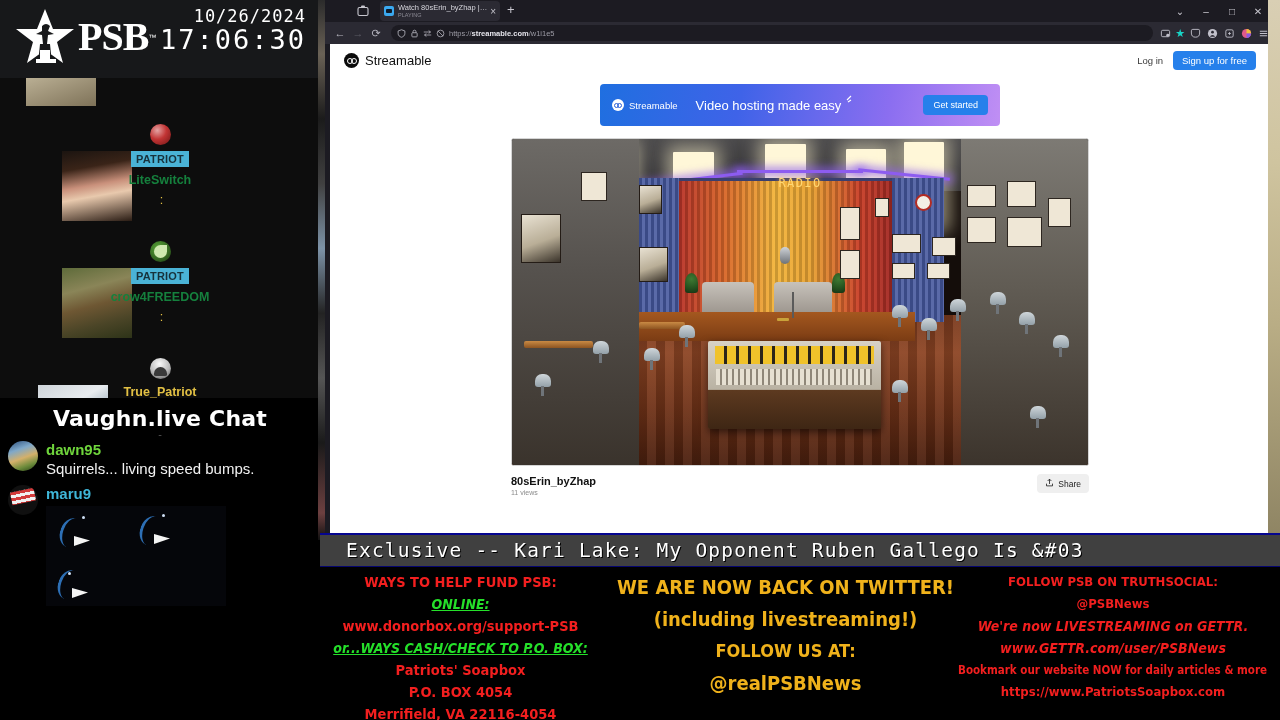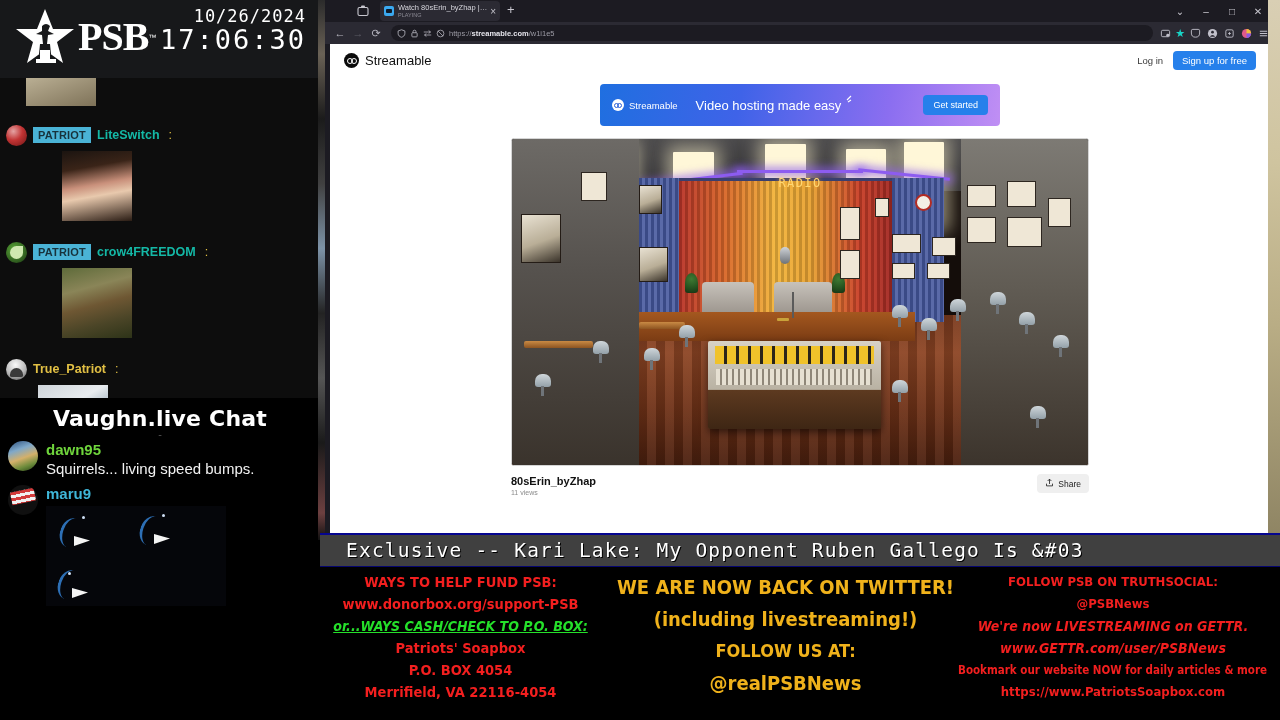--- a/index.html
+++ b/index.html
@@ -20,24 +20,24 @@
   .psb-clock { position:absolute; right:14px; top:6px; text-align:right; font-family:"DejaVu Sans Mono", monospace; color:#fff; }
   .psb-date { font-size:17px; letter-spacing:1px; }
   .psb-time { font-size:27px; letter-spacing:2px; line-height:1.05; }
 
   .chat-top { position:relative; height:320px; background:#0d0d0d; overflow:hidden; }
   .chat-cut-img { position:absolute; left:26px; top:-30px; width:70px; height:58px;
       background:linear-gradient(160deg,#d8d0be 0%,#b6ab90 40%,#7e7258 100%); }
   .chat-cut-img::after { content:""; position:absolute; left:10px; top:2px; width:26px; height:12px; background:#f2f2f2; border-radius:3px 8px 2px 2px; }
 
   .msg { position:relative; padding:4px 6px 2px 6px; }
-  .msg-head { display:flex; align-items:center; gap:6px; height:22px; }
+  .msg-head { display:flex; align-items:center; gap:6px; height:22px;flex-direction:column; }
   .avatar { width:21px; height:21px; border-radius:50%; flex:0 0 21px; overflow:hidden; position:relative; }
   .badge-patriot { background:#4ab3d6; color:#17323c; font-size:11px; font-weight:bold; padding:1px 5px; line-height:14px; letter-spacing:.2px; }
-  .uname { color:#14b8a6; font-size:12.5px; font-weight:bold; }
+  .uname { color:#15803d; font-size:12.5px; font-weight:bold; }
   .uname.plain { color:#e2c044; }
   .colon { color:#e2c044; font-size:12.5px; margin-left:3px; }
   .msg-img { margin:5px 0 0 56px; width:70px; height:70px; border:0; display:block; }
 
   .av-red { background:radial-gradient(circle at 35% 30%, #e4a3a3 0%, #c23434 45%, #6d1414 100%); }
   .av-green { background:radial-gradient(circle at 40% 35%, #5aa838 0%, #2e5a1e 70%, #13280c 100%); }
   .av-green::after { content:""; position:absolute; left:4px; top:4px; width:13px; height:13px; background:#cfe8b0; border-radius:50% 0 50% 50%; }
   .av-grey { background:radial-gradient(circle at 45% 28%, #fafafa 0%, #b9b9b9 55%, #4a4a4a 100%); }
   .av-grey::after { content:""; position:absolute; left:4px; top:9px; width:13px; height:9px; background:#3a3a3a; border-radius:7px 7px 2px 2px; }
 
@@ -509,20 +509,21 @@
   <div class="rightstrip"></div>
 
   <div class="ticker">
     <div class="ticker-txt">Exclusive -- Kari Lake: My Opponent Ruben Gallego Is &amp;#03</div>
   </div>
 
   <div class="bottom">
 
     <div class="bp bp1">
       <div class="bp-line red">WAYS TO HELP FUND PSB:</div>
+      <div class="bp-line green-u">ONLINE:</div>
       <div class="bp-line red">www.donorbox.org/support-PSB</div>
       <div class="bp-line green-u">or...WAYS CASH/CHECK TO P.O. BOX:</div>
       <div class="bp-line red">Patriots' Soapbox</div>
       <div class="bp-line red">P.O. BOX 4054</div>
       <div class="bp-line red">Merrifield, VA 22116-4054</div>
     </div>
 
     <div class="bp bp2">
       <div class="bp-line gold" style="line-height:32px;">WE ARE NOW BACK ON TWITTER!</div>
       <div class="bp-line gold" style="line-height:32px;">(including livestreaming!)</div>

